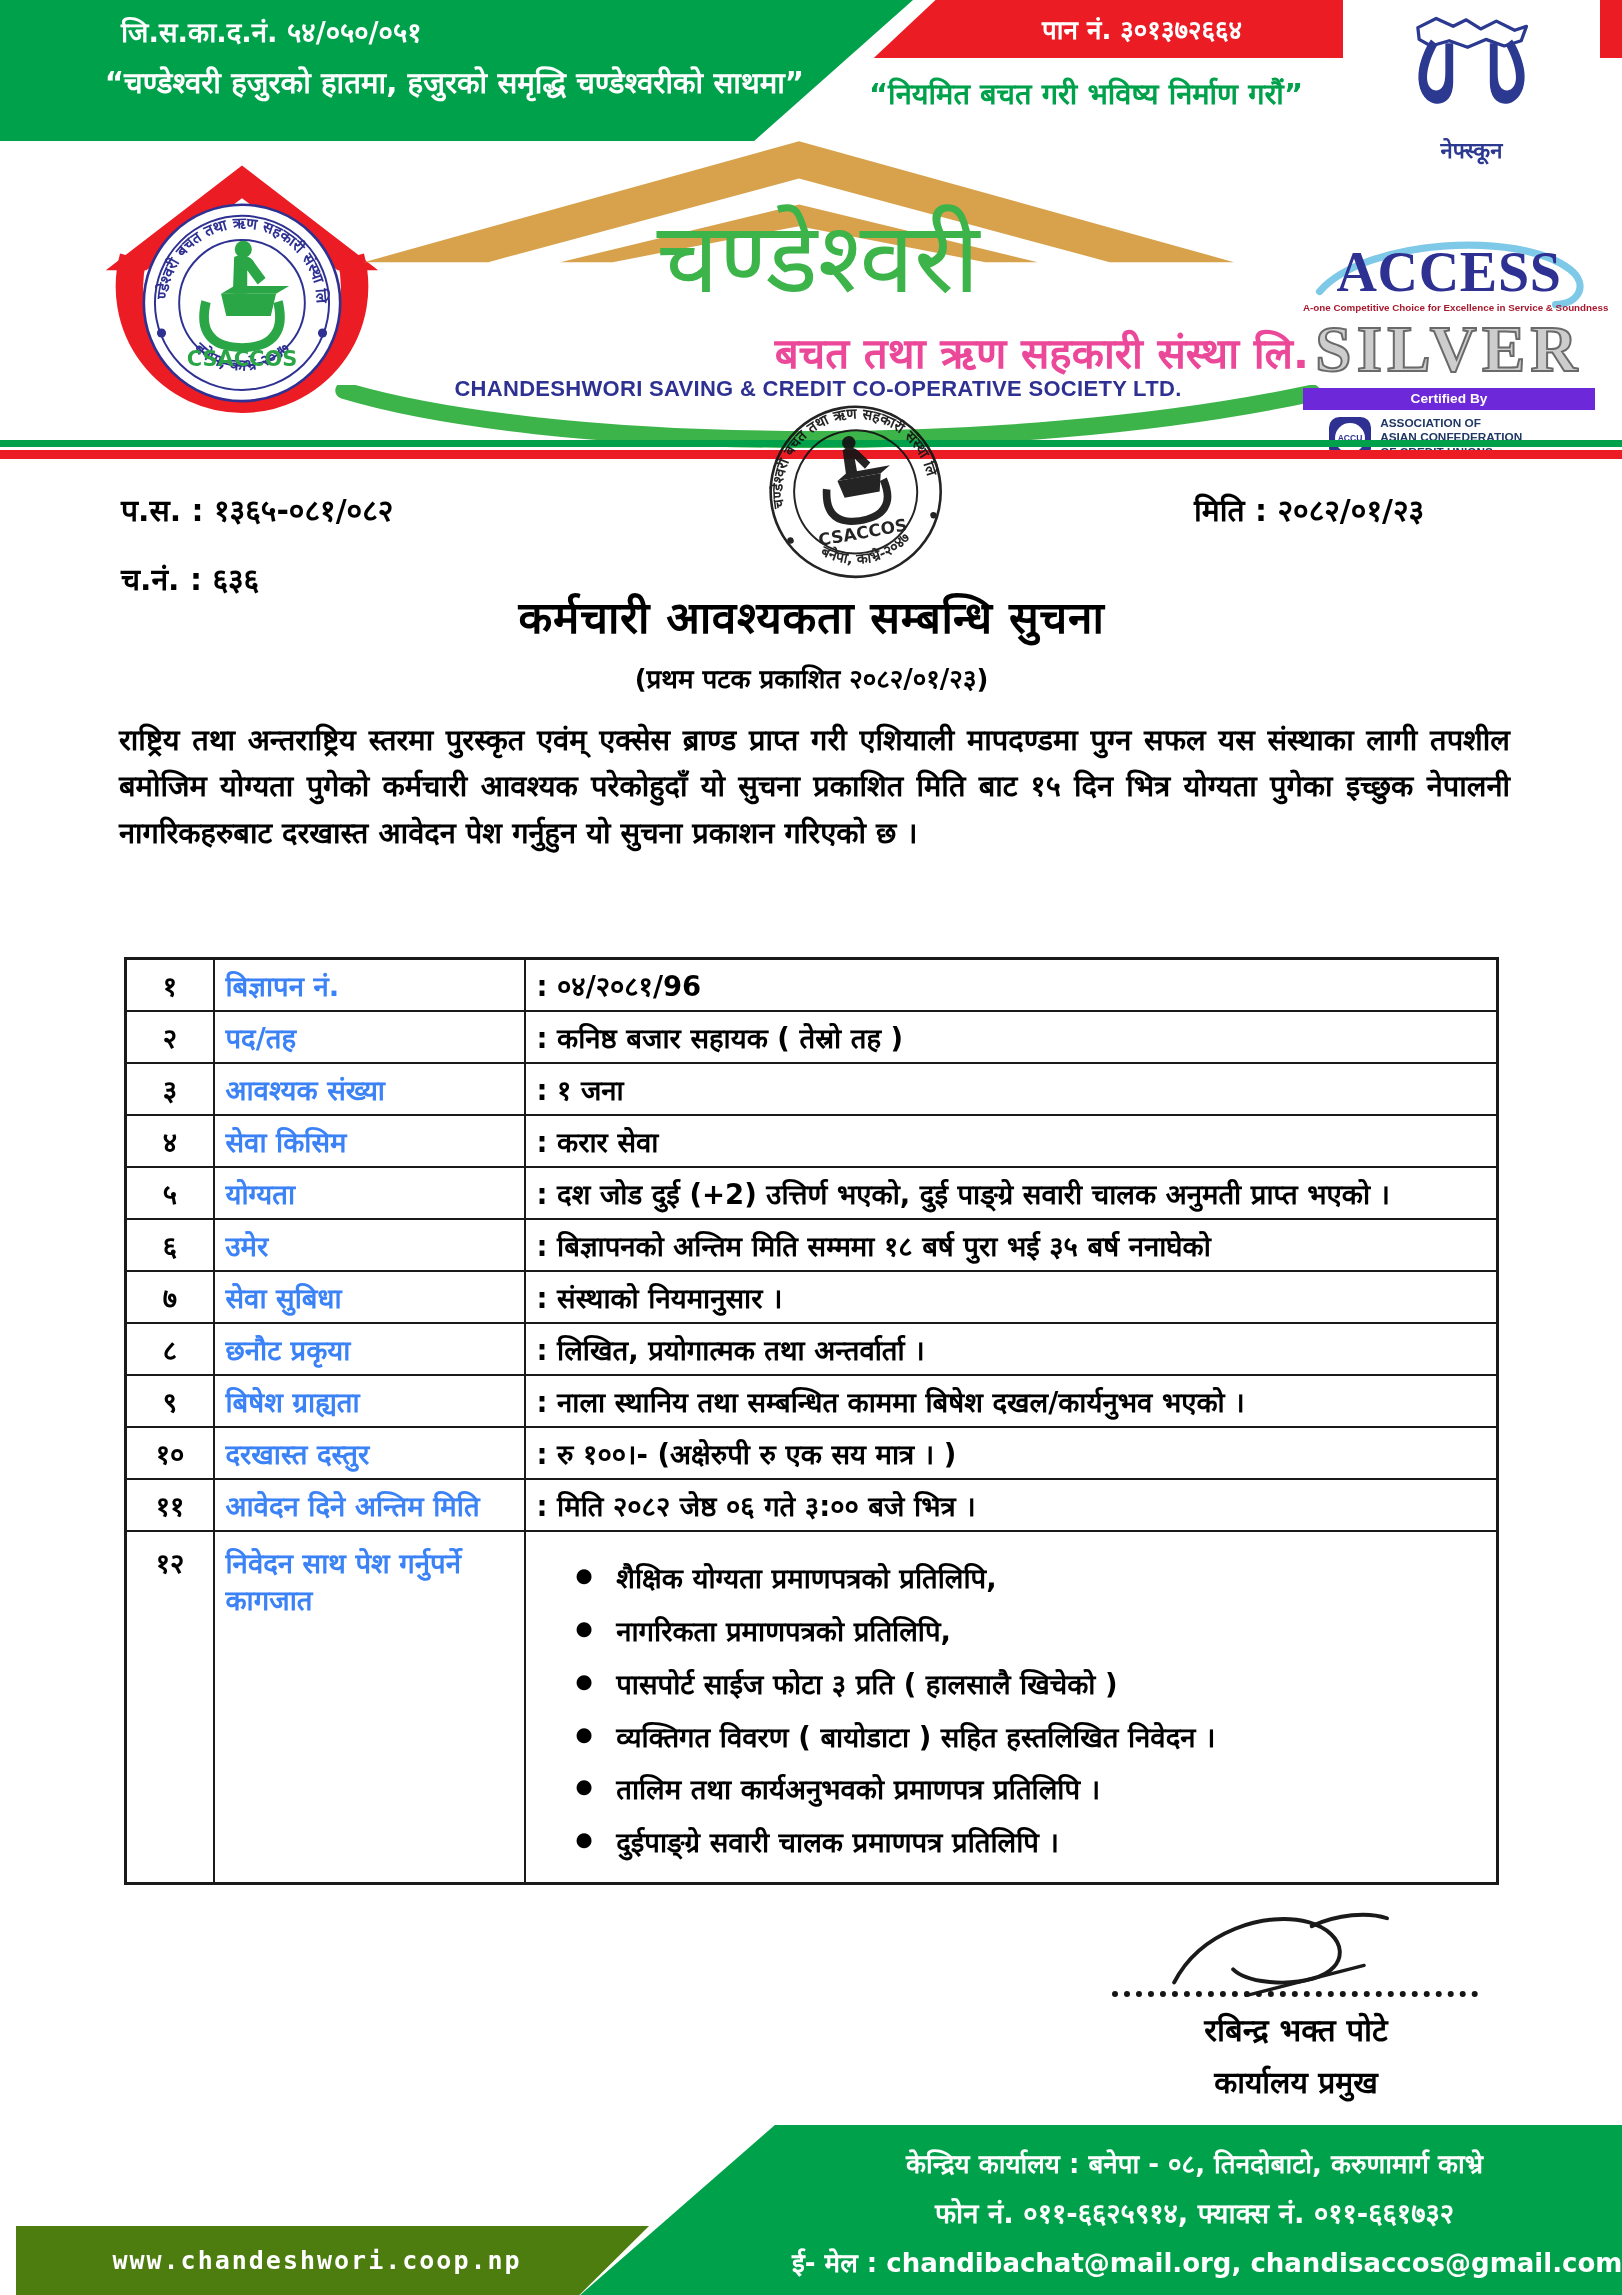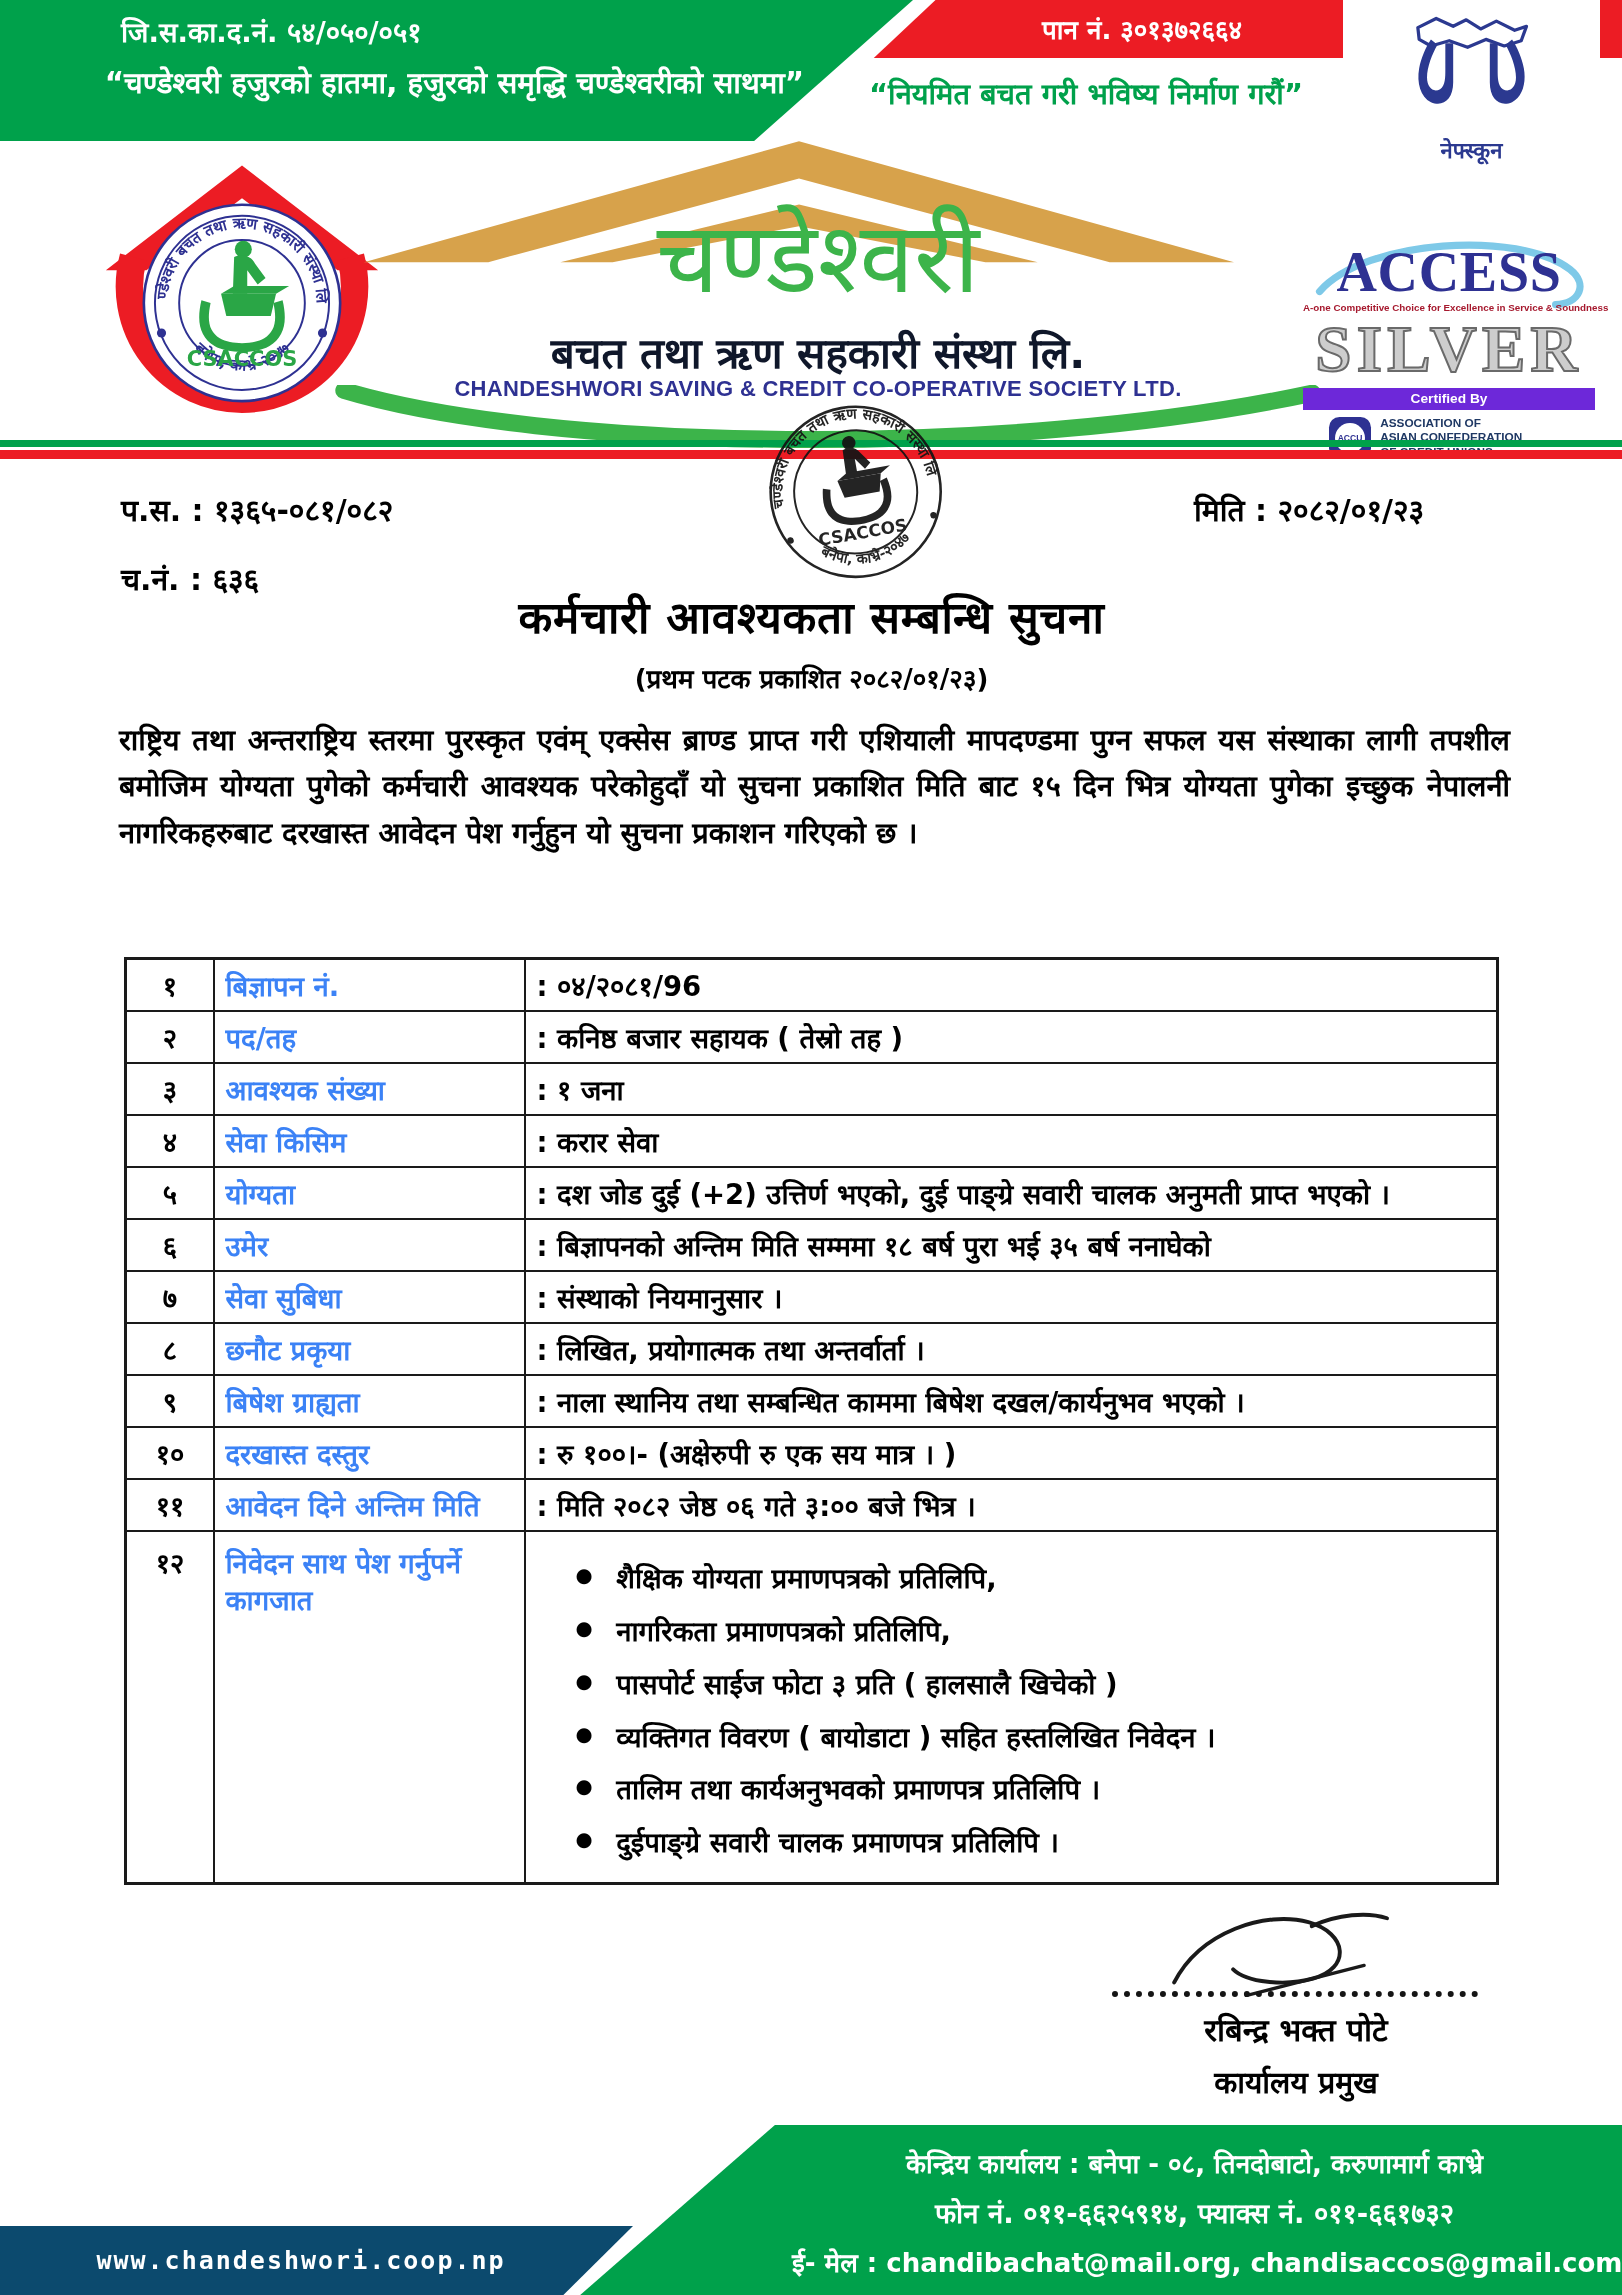--- a/index.html
+++ b/index.html
@@ -17,21 +17,21 @@
   .pan-no{left:936px;top:10.5px;width:412px;text-align:center;font-size:26px;font-weight:bold;color:#fff;}
   .right-slogan{left:821px;top:73px;width:530px;text-align:center;font-size:29px;font-weight:bold;color:#00A14B;}
   .nefscun-box{left:1343px;top:0;width:257px;height:165px;background:#fff;text-align:center;}
   .nefscun-label{font-size:22px;font-weight:bold;color:#2B3990;margin-top:-2.6px;}
 
   
   .seal-svg{left:98px;top:164px;width:288px;height:285px;}
   .roof-svg{left:364px;top:141px;width:870px;height:122px;}
   .brand-name{left:327px;top:207px;width:982px;text-align:center;font-size:98px;line-height:1.05;
               font-weight:normal;color:#3CB44A;white-space:nowrap;}
-  .brand-type{left:327px;top:323px;width:982px;text-align:center;font-size:42px;font-weight:bold;color:#0f172a;white-space:nowrap;}
+  .brand-type{left:327px;top:323px;width:982px;text-align:right;font-size:42px;font-weight:bold;color:#ec4899;white-space:nowrap;}
   .brand-eng{left:327px;top:376px;width:982px;text-align:center;font-size:22px;font-weight:bold;
              color:#2E3192;font-family:"Liberation Sans",sans-serif;letter-spacing:0.3px;white-space:nowrap;}
   .swoosh-svg{left:334px;top:385px;width:995px;height:79px;}
 
   
   .access{left:1303px;top:208px;width:292px;text-align:center;margin-top:36px;}
   .access-swoosh{position:absolute;left:0;top:-10.5px;width:292px;height:85px;}
   .access-title{position:relative;font-family:"Liberation Serif",serif;font-size:56px;line-height:1;
                 font-weight:bold;color:#2E3192;letter-spacing:0.7px;}
   .access-tagline{position:relative;font-size:9.8px;font-weight:bold;color:#A6192E;margin-top:2px;
@@ -79,21 +79,21 @@
   .sig-name{left:1080px;top:2008px;width:432px;text-align:center;font-size:31px;font-weight:bold;}
   .sig-title{left:1080px;top:2061px;width:432px;text-align:center;font-size:30px;font-weight:bold;}
 
   
   .footer-green{left:576px;top:2125px;width:1047px;height:170px;background:#00A14B;
                 clip-path:polygon(19% 0,100% 0,100% 100%,0.4% 100%);color:#fff;}
   .f-line{position:absolute;left:216px;width:805px;text-align:center;font-weight:bold;color:#fff;white-space:nowrap;}
   .f-address{top:19.6px;font-size:26px;}
   .f-phone{top:69px;font-size:27.5px;}
   .f-email{top:119px;font-size:26px;}
-  .footer-red{left:0;top:2226px;width:633px;height:69px;background:#0c4a6e;
+  .footer-red{left:16px;top:2226px;width:633px;height:69px;background:#4d7c0f;
               clip-path:polygon(0 0,100% 0,89% 100%,0 100%);}
   .f-web{position:absolute;left:59px;top:19.6px;width:484px;text-align:center;font-size:25px;font-weight:bold;
          color:#fff;font-family:"DejaVu Sans Mono",monospace;letter-spacing:2px;}
 </style>
 </head>
 <body>
 
 <div class="page">
 
   <div class="abs band-green"></div>

